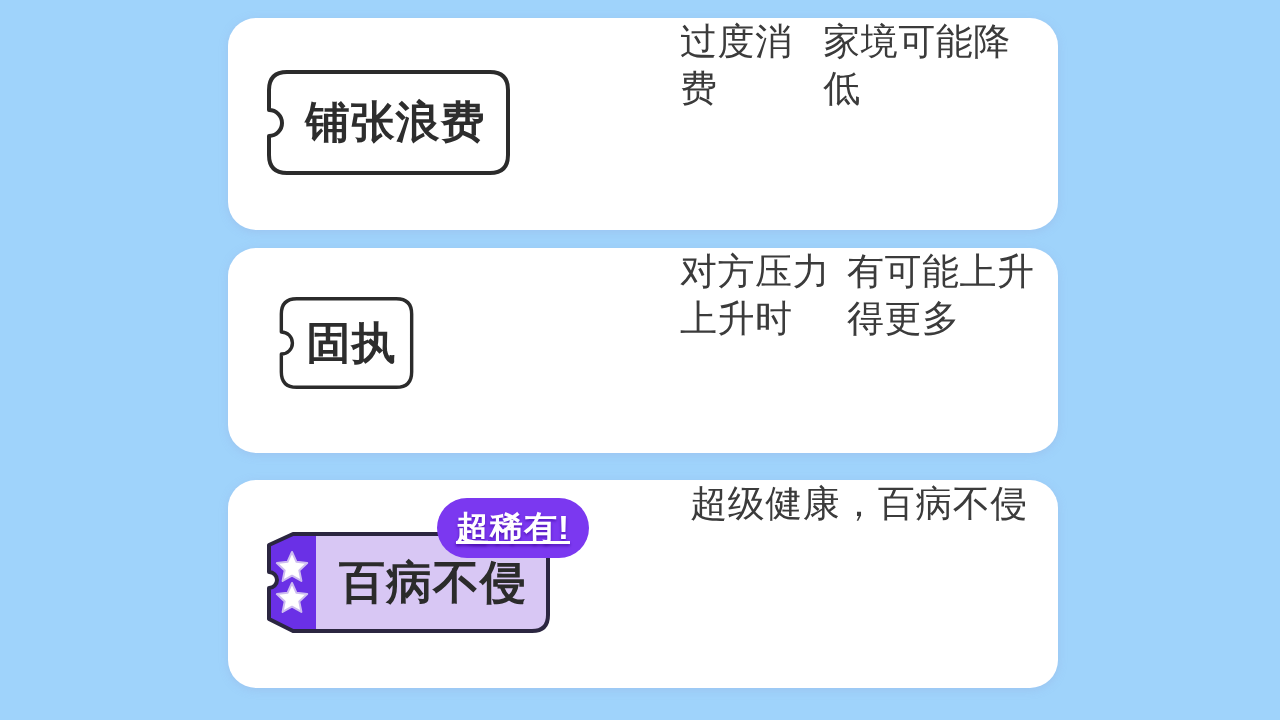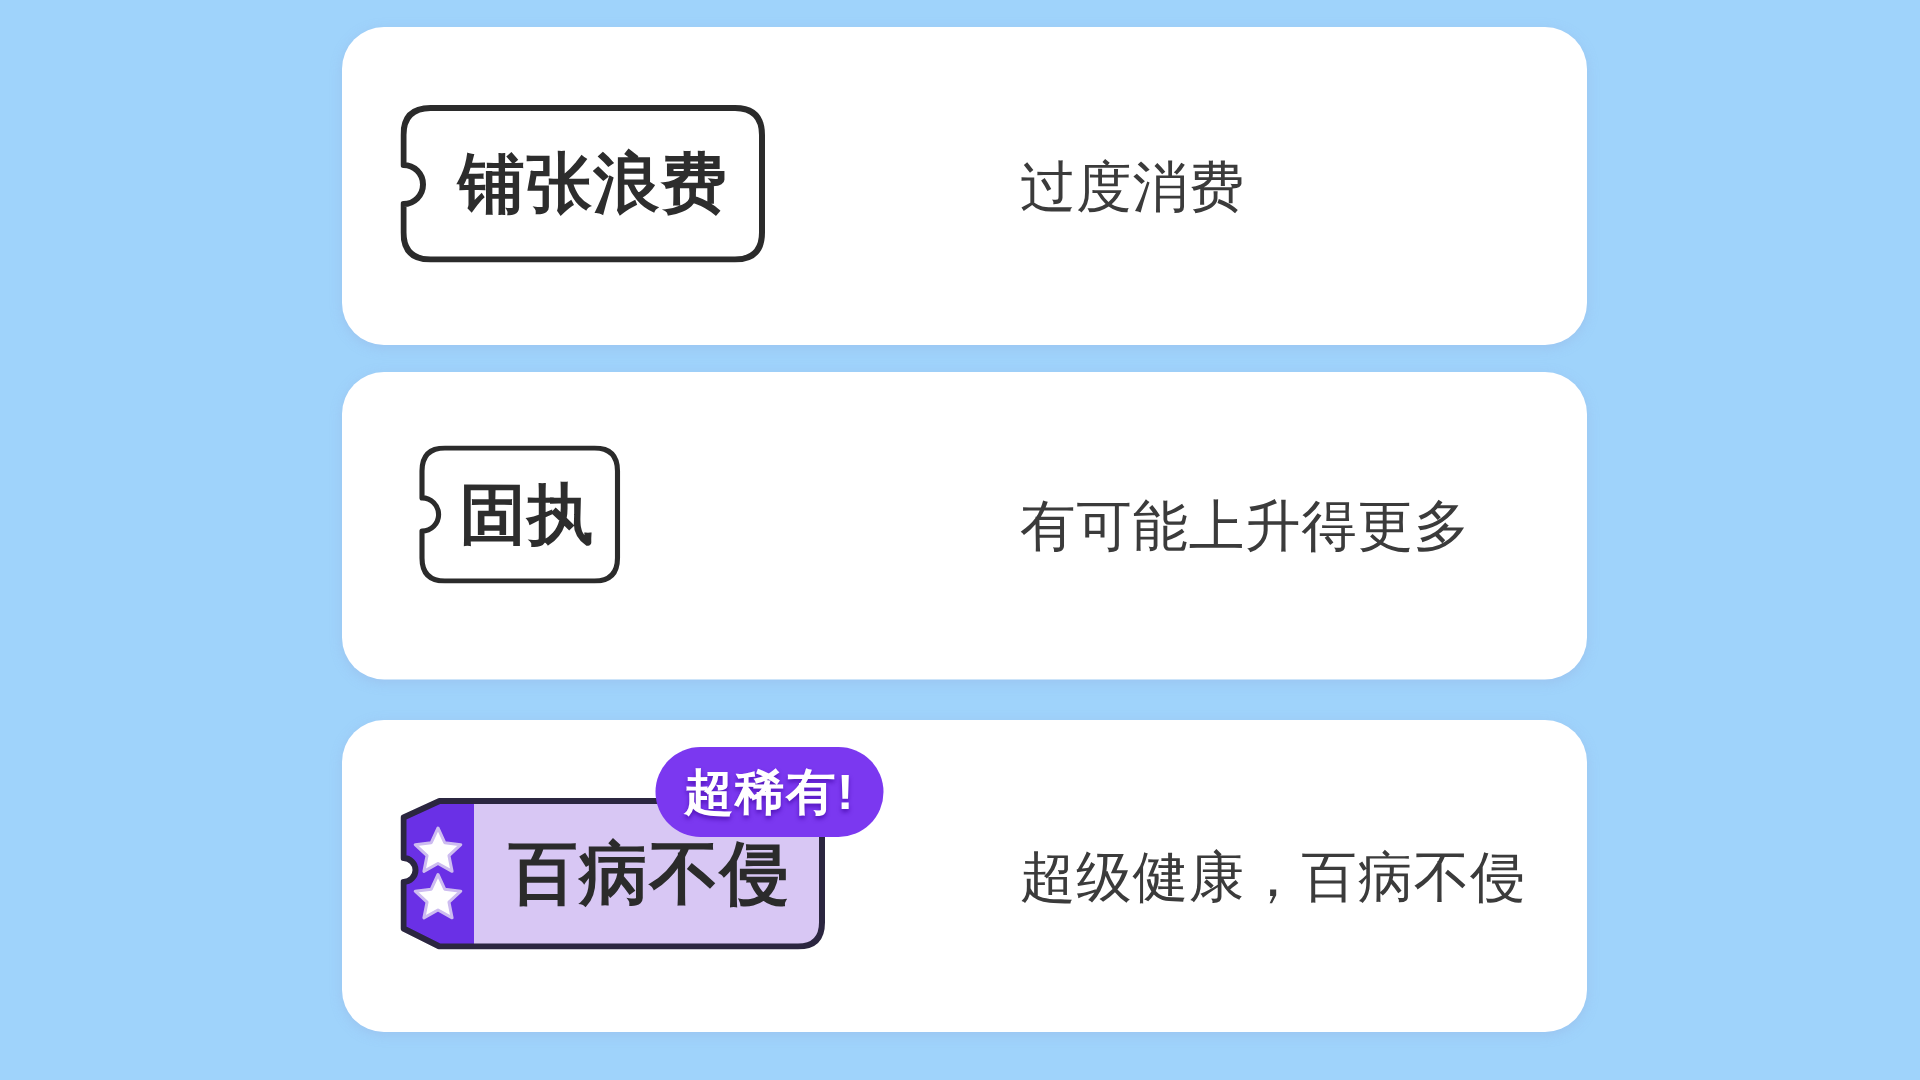--- a/index.html
+++ b/index.html
@@ -45,56 +45,59 @@
     position:absolute;left:209px;top:18px;width:152px;height:60px;
     background:var(--badge_bg,#7b38f0);
     border-radius:30px;
     display:flex;align-items:center;justify-content:center;
     z-index:3;
   }
   .badge span{
     color:var(--badge_text,#ffffff);
     font-size:33px;font-weight:bold;letter-spacing:1px;
     text-shadow:0 2px 3px rgba(70,10,170,.75);
+    text-decoration:underline;
   }
 
   
   .desc{
     position:absolute;left:452px;top:0;bottom:0;right:20px;
-    display:flex;flex-direction:column;justify-content:center;
+    display:flex;justify-content:center;
     font-size:37px;line-height:47px;font-weight:500;
     color:var(--desc_text,#3b3b3b);
     letter-spacing:.5px;
   }
 </style>
 </head>
 <body>
 
 <div class="screen">
 
   <section class="card card-1">
     <div class="ticket ticket-1">
       <svg viewBox="0 0 243 105" aria-hidden="true">
         <path d="M 20 2 H 223 Q 241 2 241 20 V 85 Q 241 103 223 103 H 20 Q 2 103 2 85 V 66 A 13 13 0 0 0 2 40 V 20 Q 2 2 20 2 Z" style="fill:var(--ticket_fill);stroke:var(--ticket_border);stroke-width:4;stroke-linejoin:round;"></path>
       </svg>
       <span class="ticket-label">铺张浪费</span>
     </div>
     <div class="desc">
       <div>过度消费</div>
+      <div>家境可能降低</div>
     </div>
   </section>
 
   <section class="card card-2">
     <div class="ticket ticket-2">
       <svg viewBox="0 0 157 108" aria-hidden="true">
         <path d="M 20 2 H 137 Q 155 2 155 20 V 88 Q 155 106 137 106 H 20 Q 2 106 2 88 V 67 A 13 13 0 0 0 2 41 V 20 Q 2 2 20 2 Z" style="fill:var(--ticket_fill);stroke:var(--ticket_border);stroke-width:4;stroke-linejoin:round;"></path>
       </svg>
       <span class="ticket-label">固执</span>
     </div>
     <div class="desc">
+      <div>对方压力上升时</div>
       <div>有可能上升得更多</div>
     </div>
   </section>
 
   <section class="card card-3">
     <div class="ticket ticket-3">
       <svg viewBox="0 0 283 101" aria-hidden="true">
         <path d="M 26 2 H 265 Q 281 2 281 18 V 83 Q 281 99 265 99 H 26 L 2 87 V 56 A 8 8 0 0 0 2 40 V 13 Z" style="fill:var(--rare_body);"></path>
         <path d="M 26 2 H 49 V 99 H 26 L 2 87 V 56 A 8 8 0 0 0 2 40 V 13 Z" style="fill:var(--rare_strip);"></path>
         <path d="M 26 2 H 265 Q 281 2 281 18 V 83 Q 281 99 265 99 H 26 L 2 87 V 56 A 8 8 0 0 0 2 40 V 13 Z" style="fill:none;stroke:var(--rare_border);stroke-width:4;stroke-linejoin:round;"></path>

